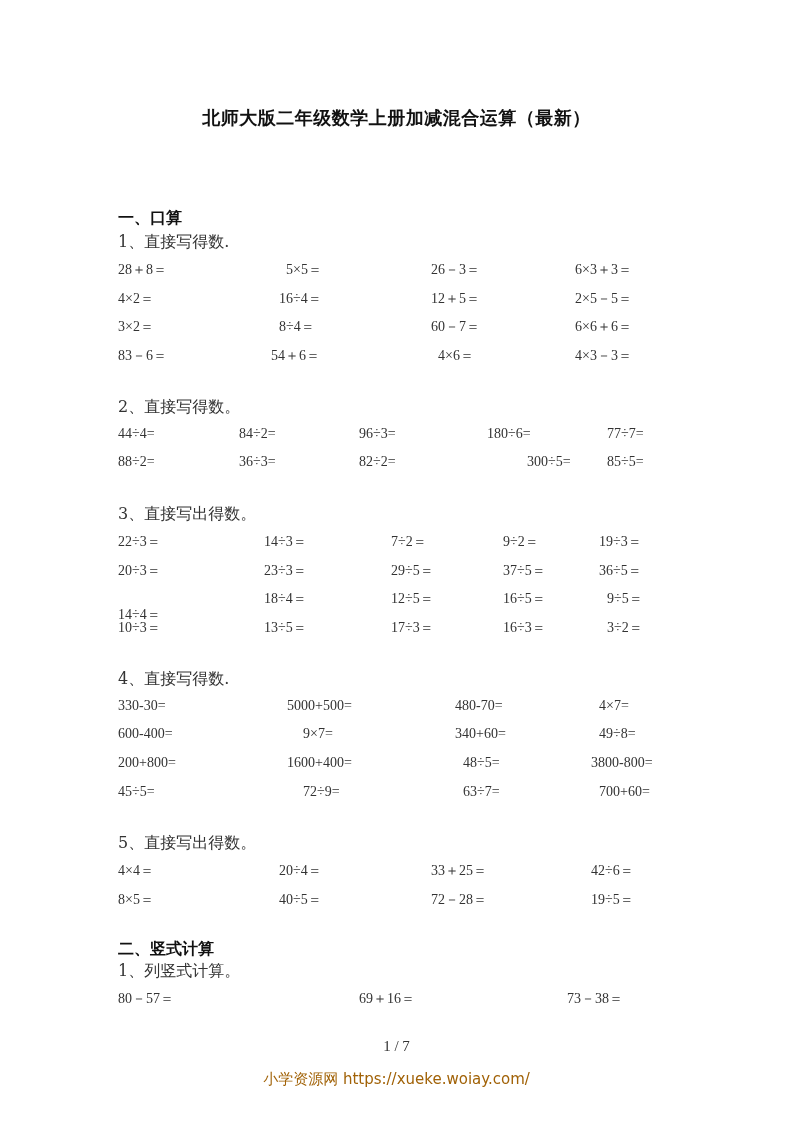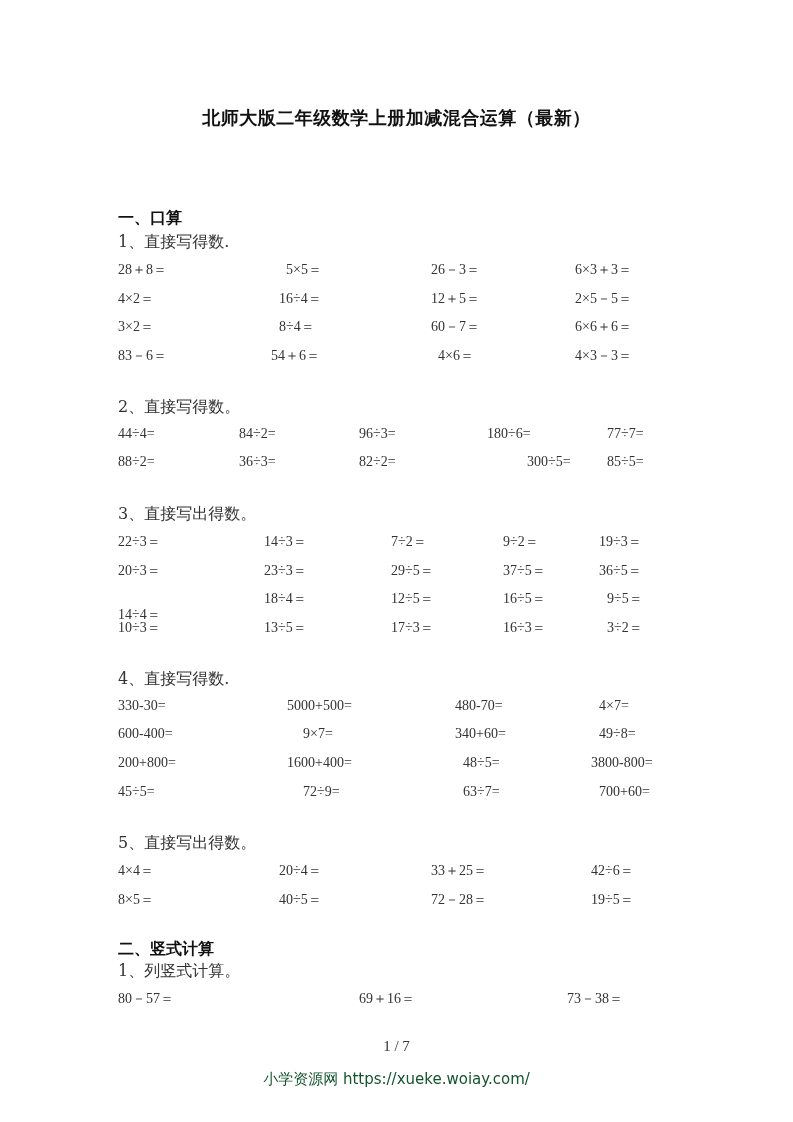--- a/index.html
+++ b/index.html
@@ -5,21 +5,21 @@
     html, body { margin: 0; padding: 0; background: #ffffff; }
     body { width: 793px; height: 1122px; position: relative; overflow: hidden;
            font-family: "Liberation Serif", "DejaVu Serif", serif; color: #222; }
     .abs { position: absolute; white-space: nowrap; }
     .title { left: 0; width: 793px; top: 106px; text-align: center;
              font-family: "DejaVu Sans", sans-serif; font-weight: bold; font-size: 18px; color: #111; letter-spacing: 0.5px; }
     .sec { font-family: "DejaVu Sans", sans-serif; font-weight: bold; font-size: 16px; color: #111; left: 118px; }
     .q { font-size: 16px; left: 118px; color: #333; font-family: "DejaVu Serif", serif; }
     .p { font-size: 14px; color: #333; }
     .pager { left: 0; width: 793px; text-align: center; top: 1038px; font-size: 15px; color: #333; }
-    .footer { left: 0; width: 793px; text-align: center; top: 1070px; font-size: 15px; color: #14532d;
+    .footer { left: 0; width: 793px; text-align: center; top: 1070px; font-size: 15px; color: #a16207;
               font-family: "DejaVu Sans", sans-serif; }
   </style>
 </head>
 <body>
 
 <div class="abs title">北师大版二年级数学上册加减混合运算（最新）</div>
 
 <div class="abs sec" style="top:208px;">一、口算</div>
 
 <div class="abs q" style="top:232px;">1、直接写得数.</div>

